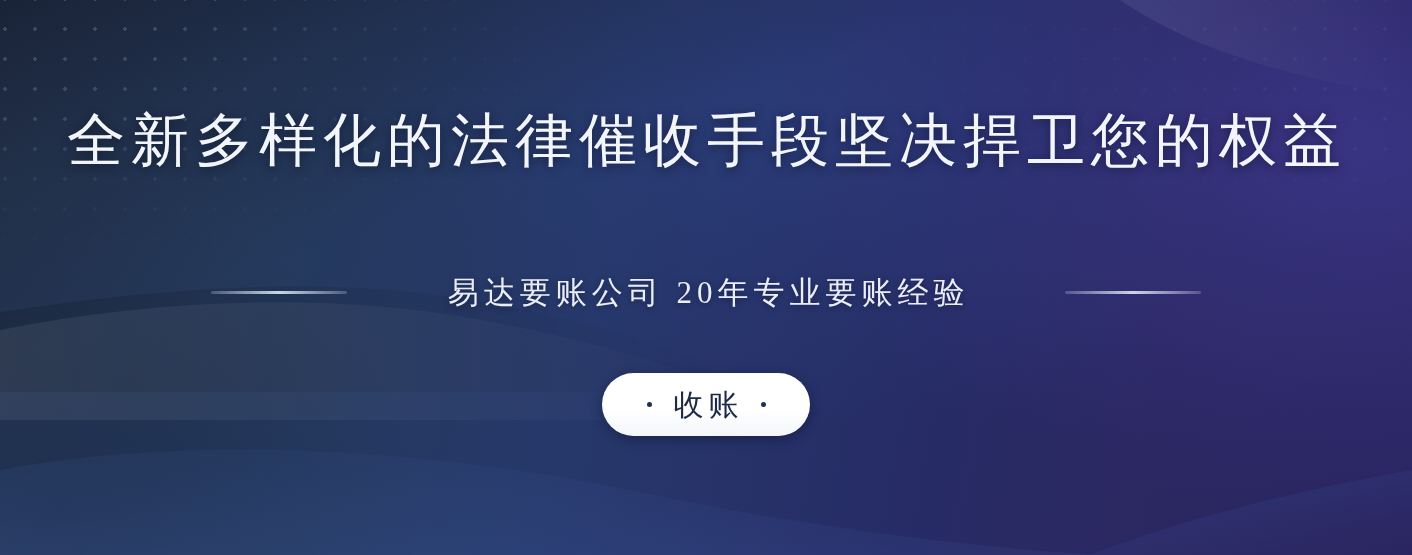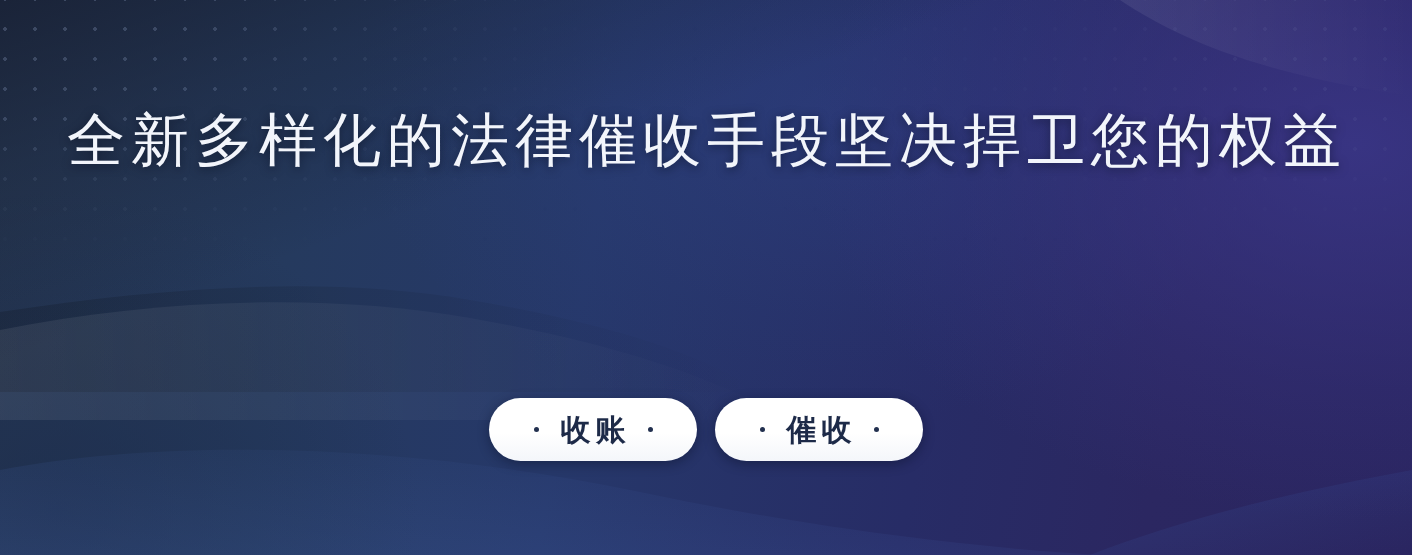--- a/index.html
+++ b/index.html
@@ -127,25 +127,24 @@
     line-height: 1;
     letter-spacing: 5px;
     text-indent: 5px;
     white-space: nowrap;
     text-shadow: 0 1px 6px rgba(8,12,30,0.45);
   }
 
   .pills {
     position: absolute;
     left: 0; right: 0;
-    top: 398px;
+    top: 373px;
     display: flex;
     justify-content: center;
     gap: 18px;
-    font-weight: bold;
   }
   .pill {
     width: 208px;
     height: 63px;
     border-radius: 34px;
     background: linear-gradient(180deg, #ffffff 0%, #ffffff 55%, #f4f6fa 100%);
     box-shadow: 0 3px 12px rgba(8,12,32,0.40);
     display: flex;
     align-items: center;
     justify-content: center;
@@ -207,32 +206,32 @@
     <path d="M0,330 C150,300 320,292 470,318 C620,344 720,380 790,420 L0,420 Z" fill="url(#wv1)"></path>
     <path d="M0,470 C180,436 420,446 640,492 C820,530 980,548 1100,555 L0,555 Z" fill="url(#wv3)"></path>
     <path d="M1412,470 C1290,492 1180,520 1090,555 L1412,555 Z" fill="url(#wv4)"></path>
     <path d="M1120,0 C1180,40 1260,74 1412,96 L1412,0 Z" fill="url(#wv1)"></path>
   </svg>
 
   <div class="content">
 
     <div class="headline">全新多样化的法律催收手段坚决捍卫您的权益</div>
 
+    <div class="subline">
+      <span class="rule left"></span>
+      <span class="subtitle">易达要账公司  20年专业要账经验</span>
+      <span class="rule right"></span>
+    </div>
 
     <div class="pills">
 
       <div class="pill">
         <span class="dot"></span>
         <span class="pill-label">收账</span>
         <span class="dot"></span>
       </div>
 
 
-      <div class="pill">
-        <span class="dot"></span>
-        <span class="pill-label">催收</span>
-        <span class="dot"></span>
-      </div>
 
 
     </div>
   </div>
 </div>
 
 </body></html>

